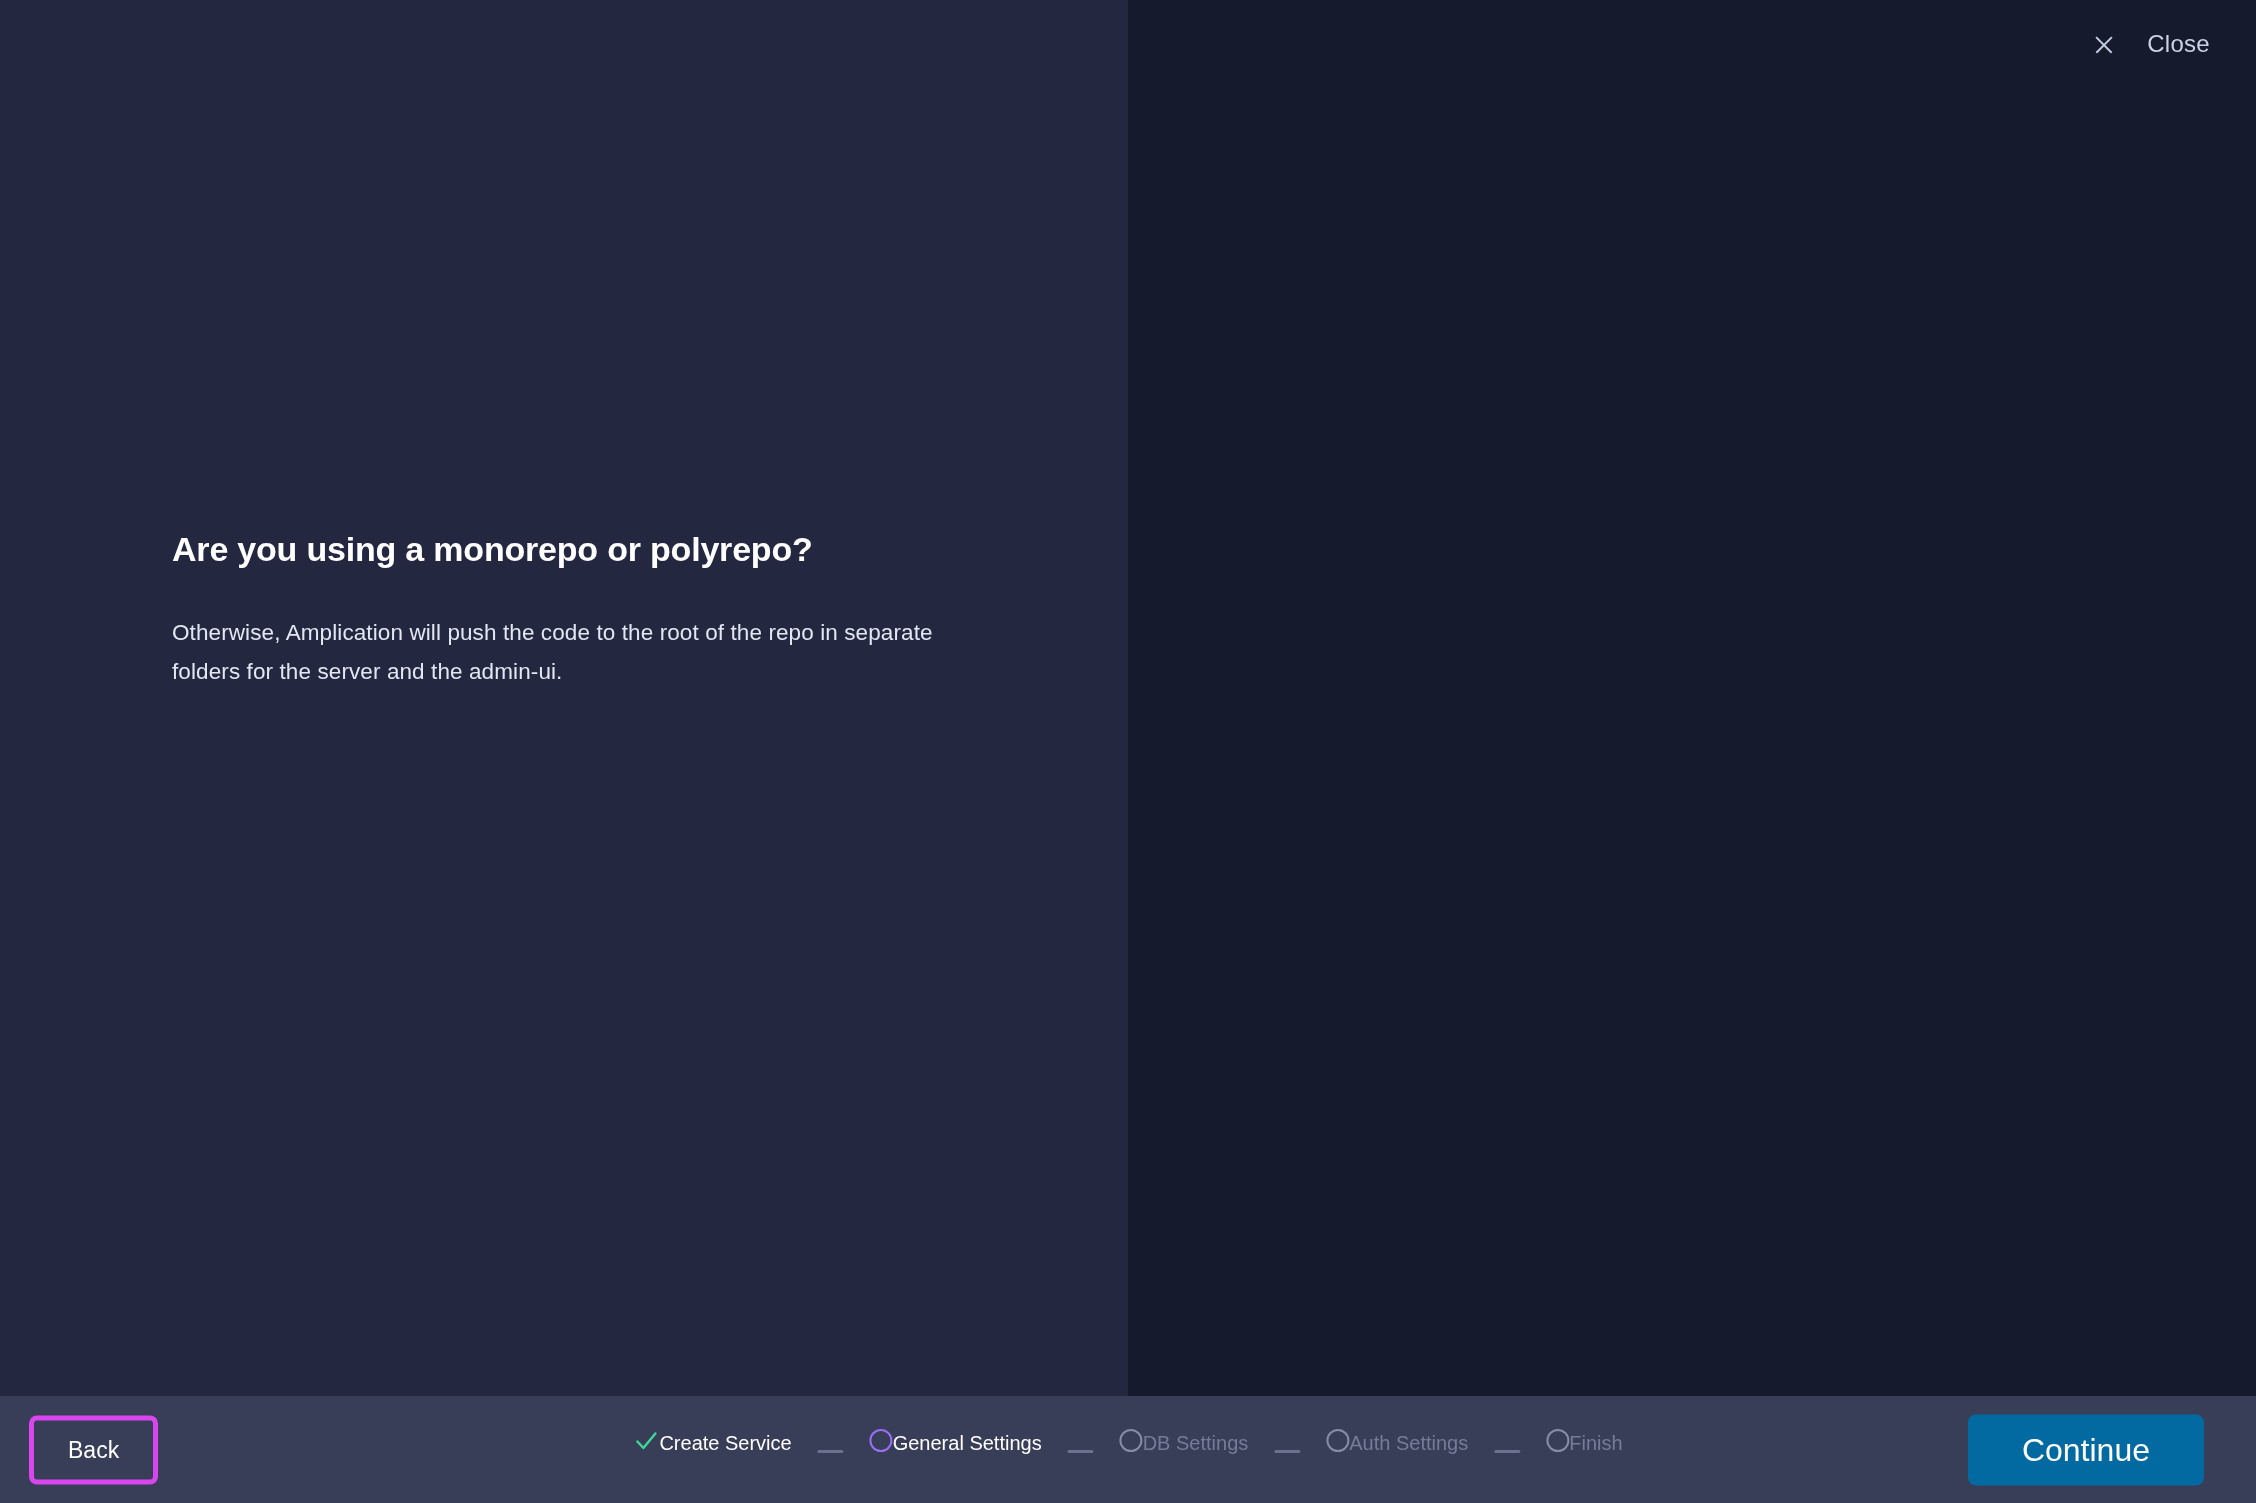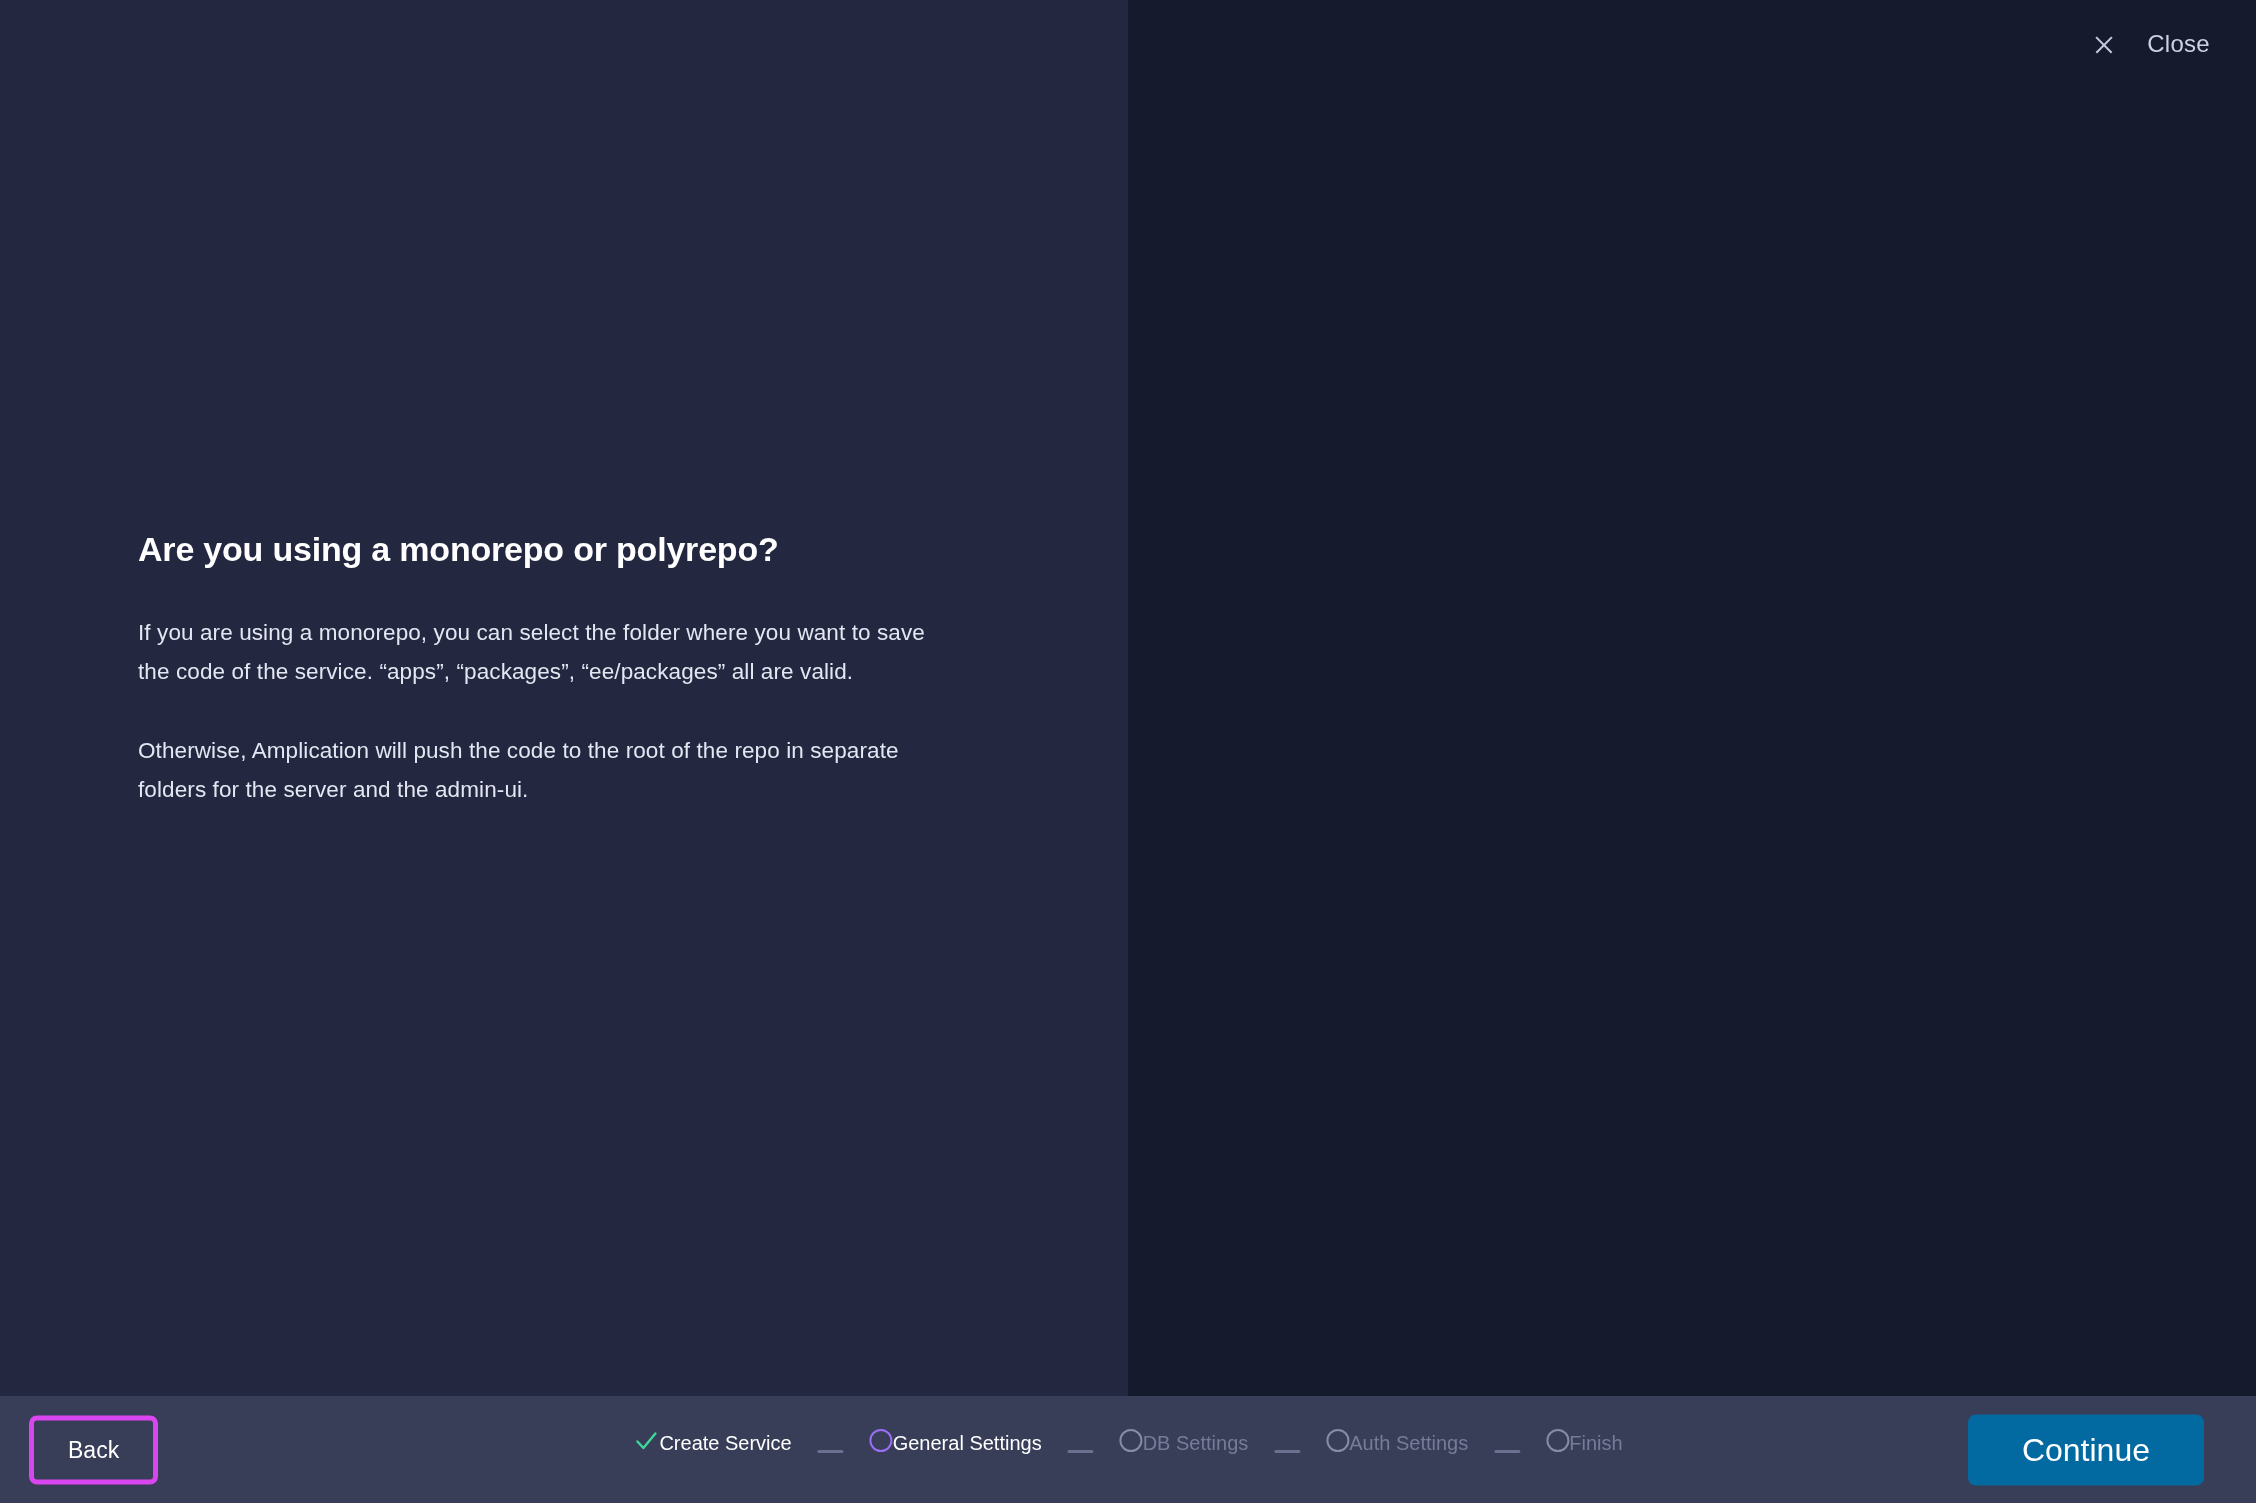--- a/index.html
+++ b/index.html
@@ -71,21 +71,21 @@
   .close-x::after  { transform: rotate(-45deg); }
   .close-label {
     color: #ccd2e5;
     font-size: 24px;
     letter-spacing: 0.3px;
   }
 
   
   .left-content {
     position: absolute;
-    left: 138px;
+    left: 172px;
     top: 530px;
     width: 820px;
   }
   .left-title {
     color: #ffffff;
     font-size: 34px;
     font-weight: bold;
     letter-spacing: -0.2px;
     margin-bottom: 44px;
   }
@@ -192,21 +192,20 @@
 </head>
 <body>
 
 <div class="app">
 
   <div class="body-area">
 
     <div class="left-pane">
       <div class="left-content">
         <h1 class="left-title">Are you using a monorepo or polyrepo?</h1>
-        <p class="left-para">If you are using a monorepo, you can select the folder where you want to save the code of the service. “apps”, “packages”, “ee/packages” all are valid.</p>
         <p class="left-para">Otherwise, Amplication will push the code to the root of the repo in separate folders for the server and the admin-ui.</p>
       </div>
     </div>
 
     <div class="right-pane">
 
       <div class="close-btn">
         <span class="close-x"></span>
         <span class="close-label">Close</span>
       </div>

